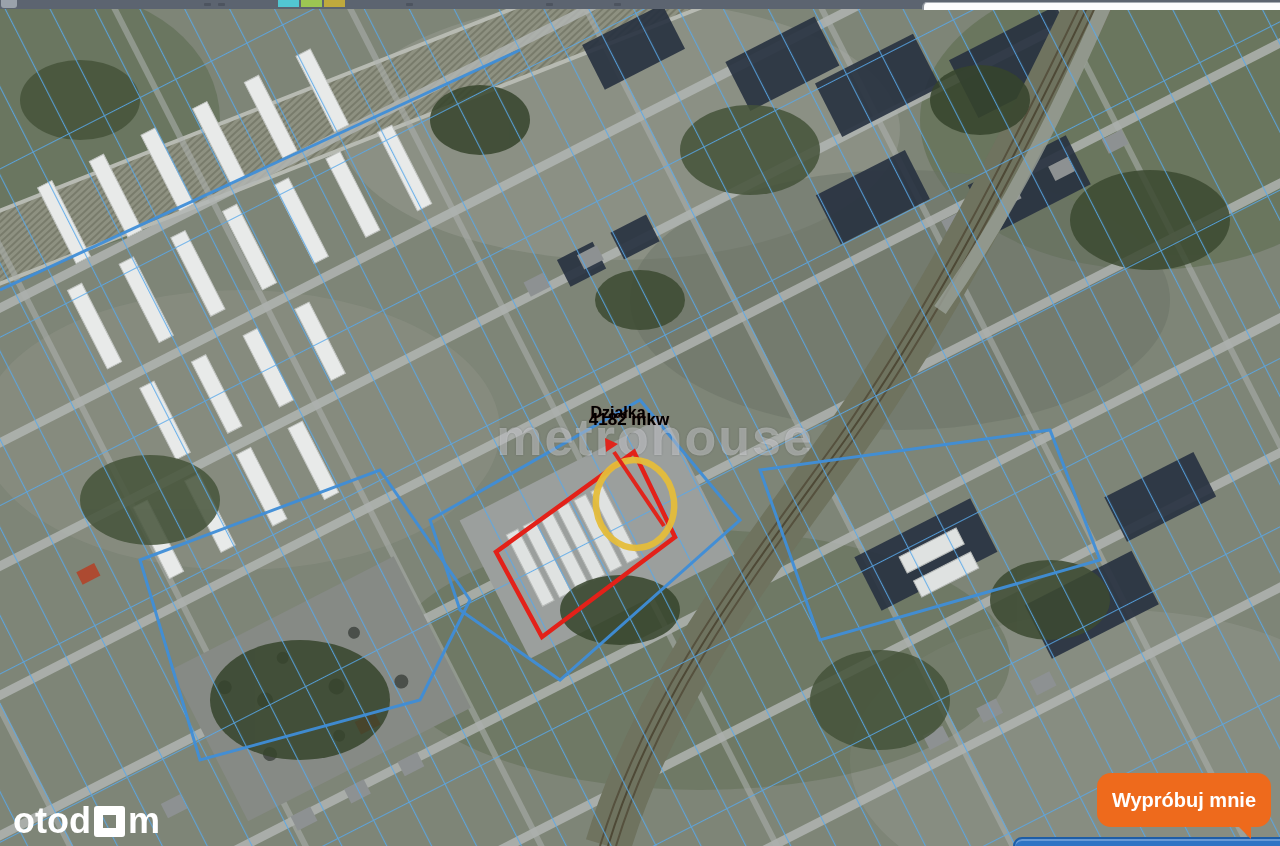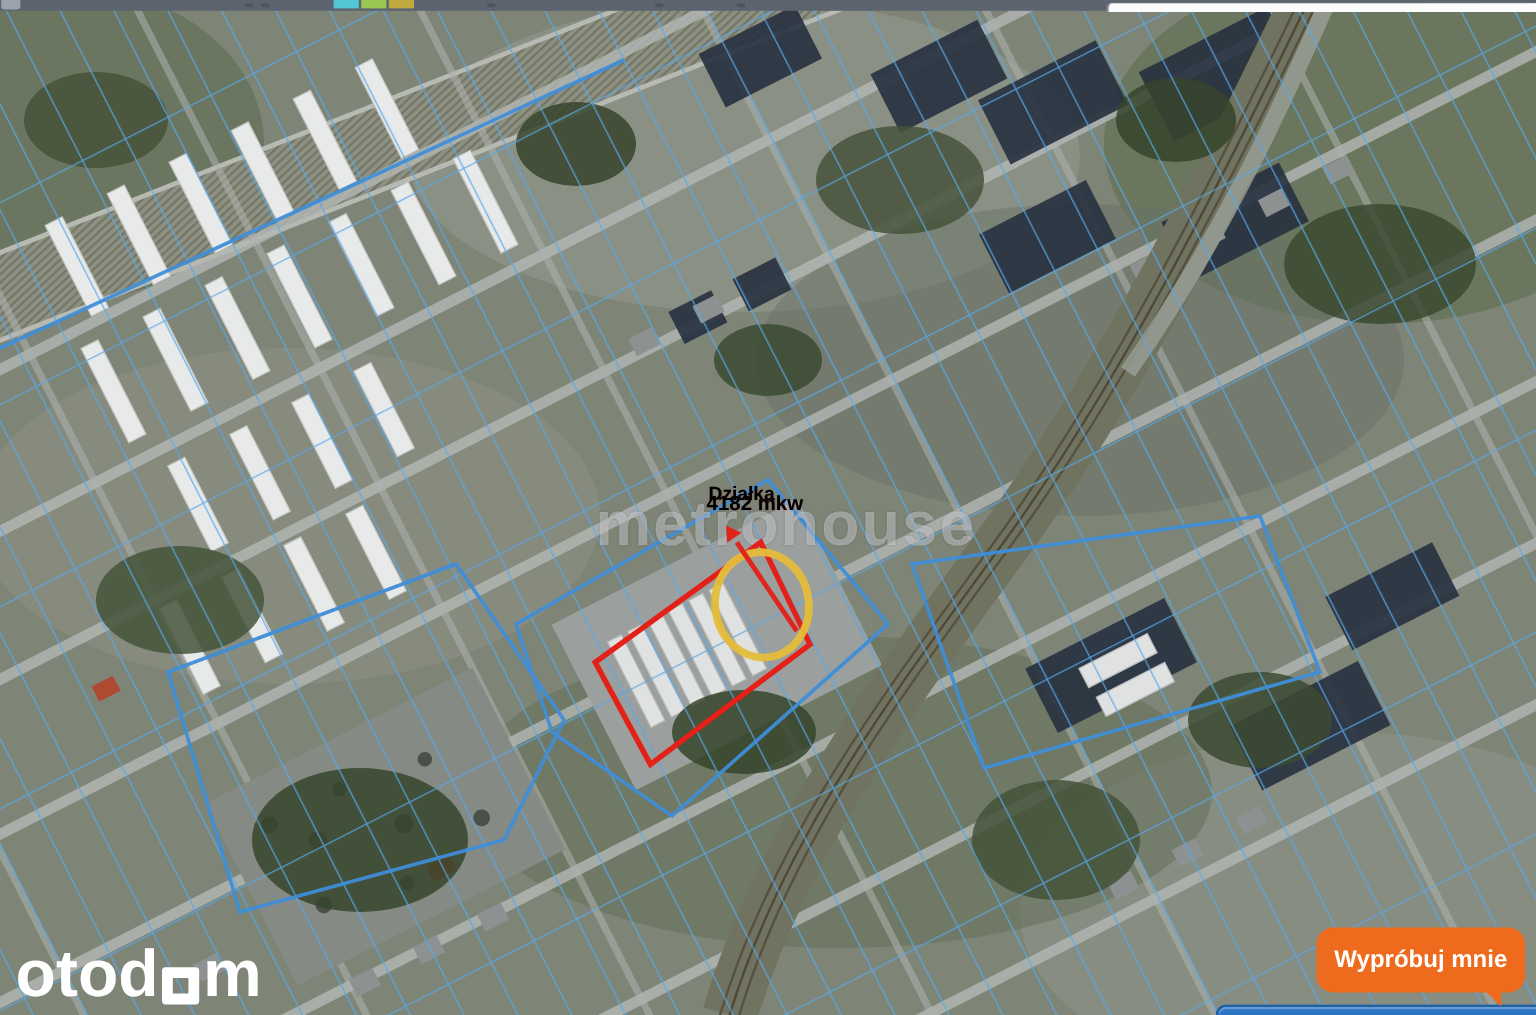--- a/index.html
+++ b/index.html
@@ -39,21 +39,21 @@
     z-index:10;white-space:nowrap;
   }
   .annot{position:absolute;z-index:12;font-weight:bold;color:#000000;
     text-shadow:0 0 1px rgba(120,0,0,.5);white-space:nowrap;}
   .annot.l1{left:618px;top:404px;transform:translateX(-50%);font-size:16px;}
   .annot.l2{left:629px;top:410px;transform:translateX(-50%);font-size:17px;}
   .overlay-svg{position:absolute;left:0;top:0;z-index:11;pointer-events:none;}
   
   .logo{
     position:absolute;left:13px;bottom:7px;z-index:20;color:#fff;
-    font-size:55px;font-weight:bold;letter-spacing:0px;line-height:1;
+    font-size:36px;font-weight:bold;letter-spacing:0px;line-height:1;
     display:flex;align-items:flex-end;
   }
   .logo .sq{
     display:inline-block;width:13px;height:13px;border:9px solid #fff;
     border-radius:3px;margin:0 3px 2px 3px;
   }
   
   .cta{
     position:absolute;left:1097px;top:773px;width:174px;height:54px;z-index:30;
     background:#ee6a1c;border-radius:14px;border:none;cursor:pointer;

